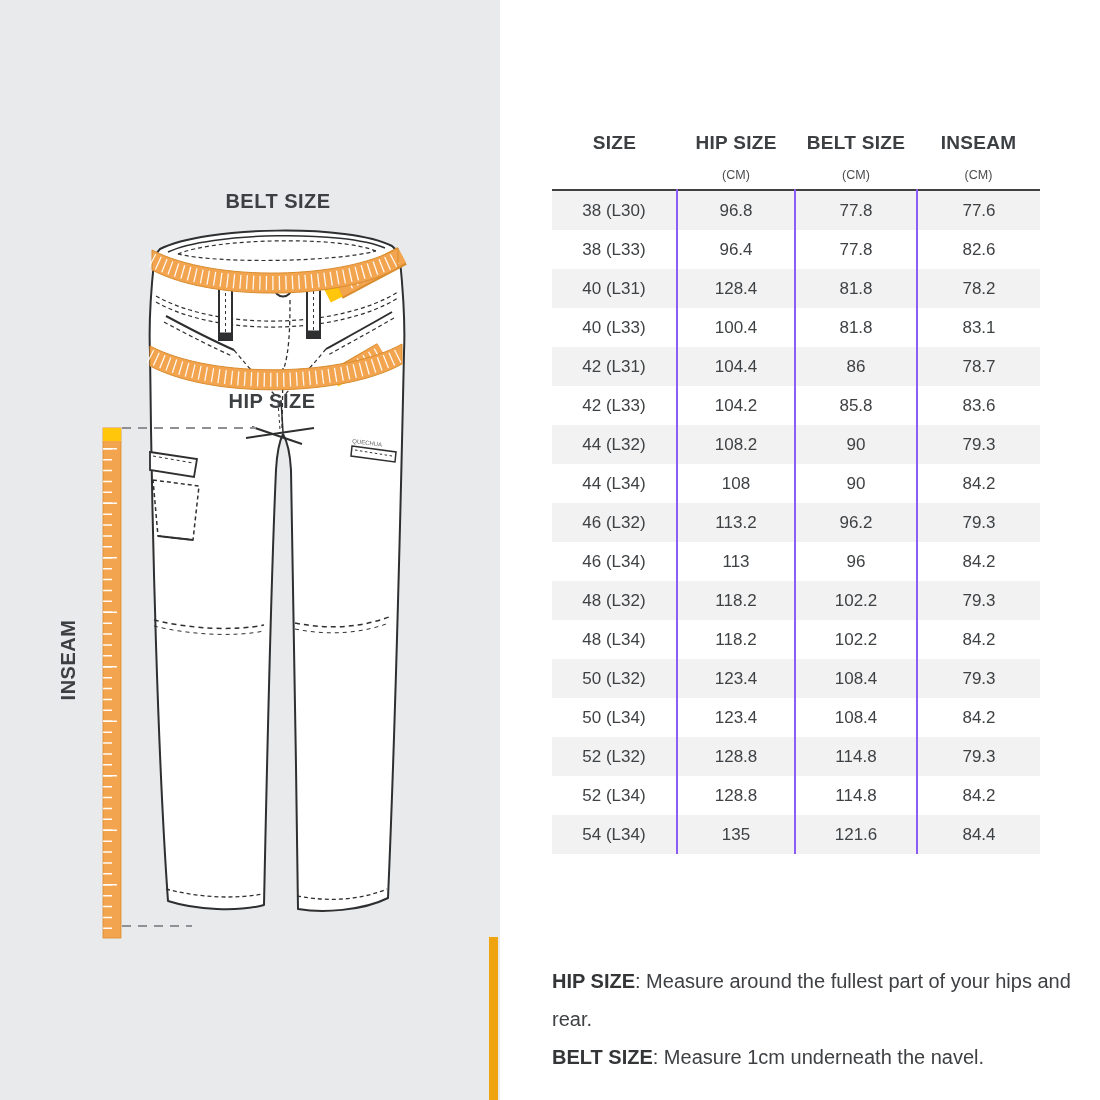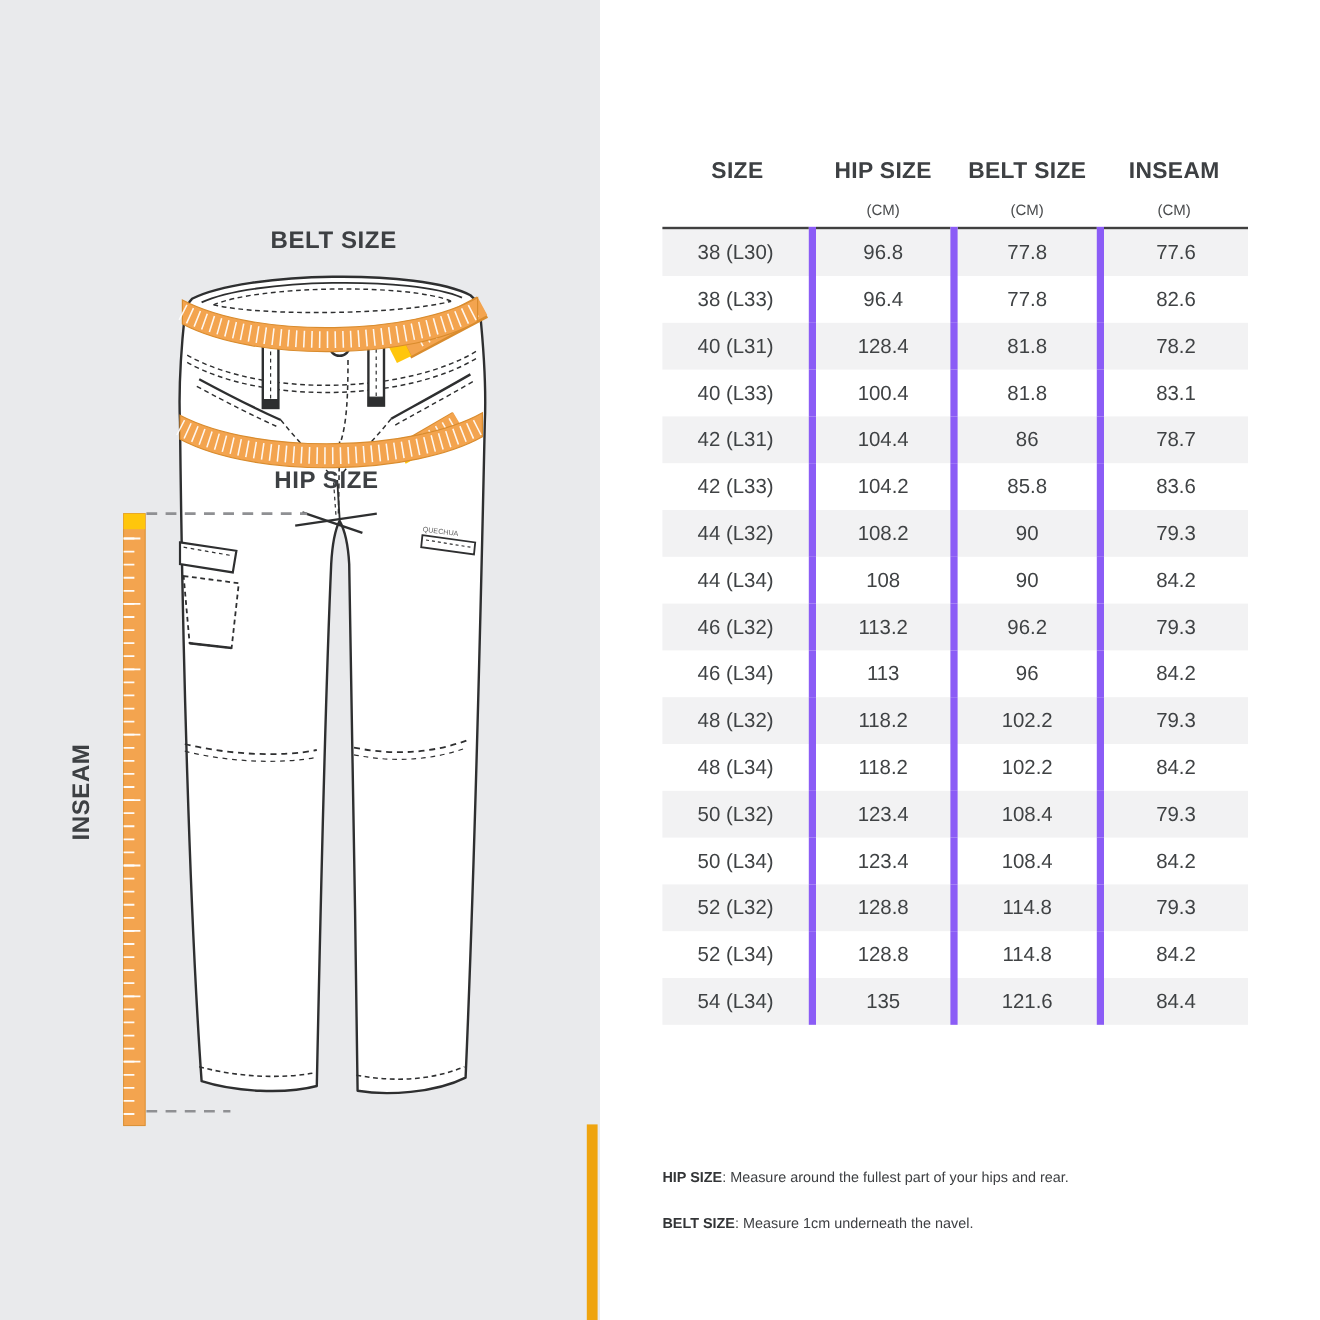--- a/index.html
+++ b/index.html
@@ -16,23 +16,23 @@
   .accent-bar{position:absolute;left:489px;top:937px;width:9px;height:163px;background:#efa40f;}
   
   .size-table{position:absolute;left:552px;top:129px;border-collapse:collapse;table-layout:fixed;}
   .size-table th{vertical-align:top;padding:3px 0 6px 0;font-size:19px;font-weight:bold;
                  color:#3d4043;text-align:center;letter-spacing:.3px;}
   .size-table thead tr{border-bottom:2px solid #404040;}
   .size-table th .unit{display:block;font-size:12.5px;font-weight:normal;color:#4a4c4e;
                        margin-top:14px;min-height:15px;letter-spacing:0;}
   .size-table td{height:39px;font-size:17px;text-align:center;color:#3f4244;padding:0;}
   .size-table tbody tr:nth-child(odd){background:#f2f2f3;}
-  .size-table tbody td + td{border-left:6px solid #8b5cf6;}
+  .size-table tbody td + td{border-left:2px solid #8b5cf6;}
   
-  .notes{position:absolute;left:552px;top:962px;width:520px;font-size:12px;
+  .notes{position:absolute;left:552px;top:962px;width:520px;font-size:20px;
          line-height:38px;color:#3e4043;}
   .notes b{font-weight:bold;color:#333537;}
 </style>
 </head>
 <body>
 
 <div id="stage">
 
   <div class="left-panel">
     <svg width="500" height="1100" viewBox="0 0 500 1100">

